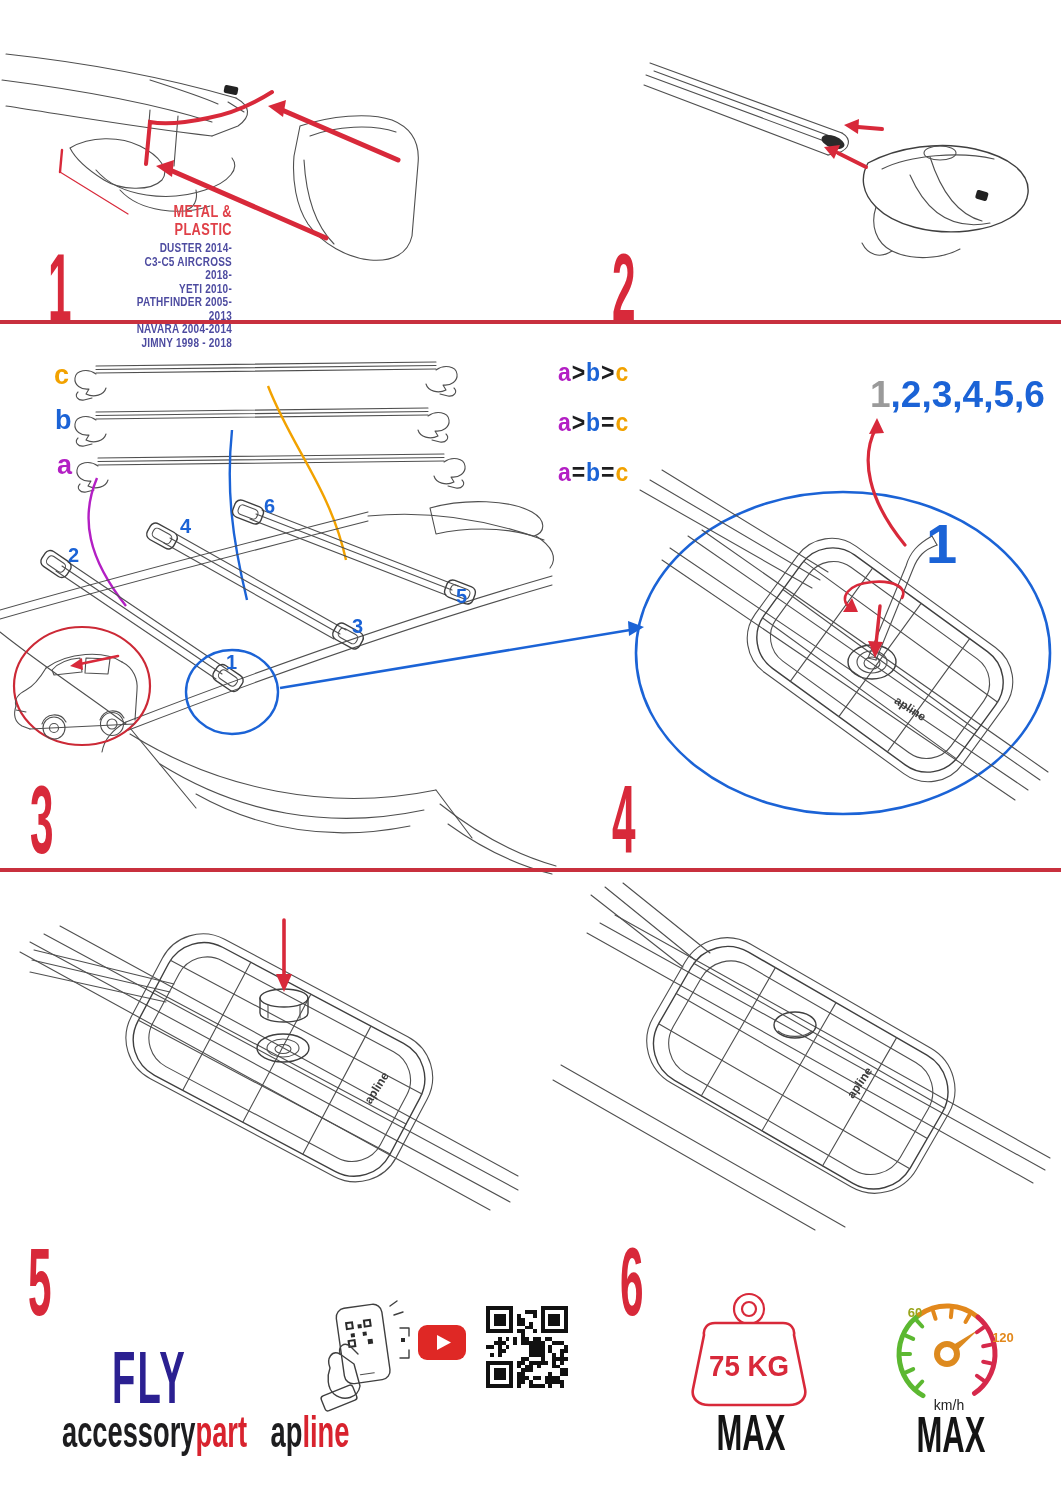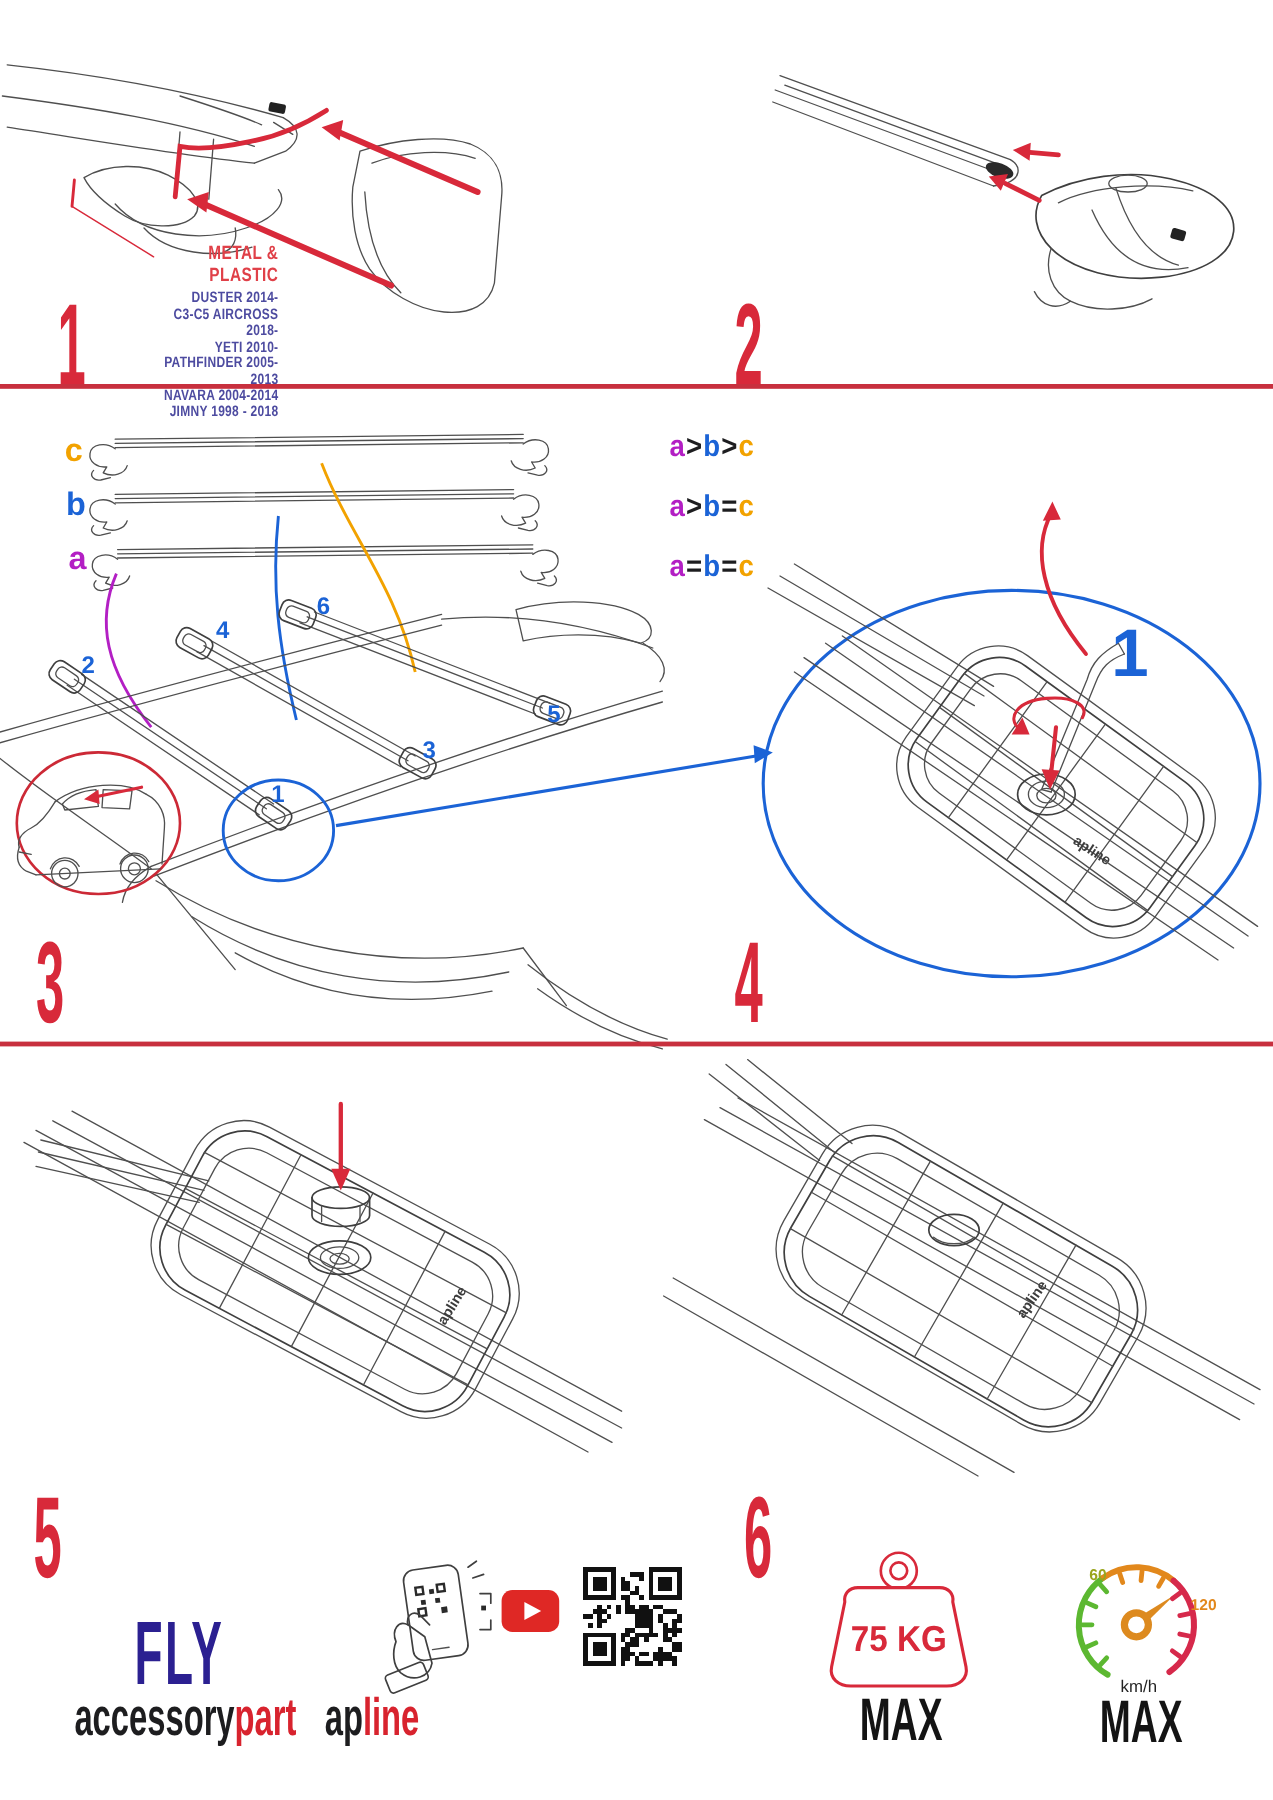--- a/index.html
+++ b/index.html
@@ -249,20 +249,23 @@
 
   <div class="abs roofnum" style="left:68px;top:545px">2</div>
   <div class="abs roofnum" style="left:180px;top:516px">4</div>
   <div class="abs roofnum" style="left:264px;top:496px">6</div>
   <div class="abs roofnum" style="left:226px;top:652px">1</div>
   <div class="abs roofnum" style="left:352px;top:616px">3</div>
   <div class="abs roofnum" style="left:456px;top:586px">5</div>
 
   <div class="abs stepnum" style="left:30px;top:772px">3</div>
 
+  <div class="abs seq" style="left:870px;top:376px">
+    <span class="g">1</span><span class="b">,2,3,4,5,6</span>
+  </div>
 
   <svg class="abs" style="left:610px;top:340px" width="451" height="500" viewBox="0 0 451 500">
     <ellipse cx="233" cy="313" rx="207" ry="161" stroke="#1b63d6" stroke-width="2.6" fill="none"></ellipse>
 
     <g>
       <line class="ln" x1="92" y1="190" x2="438" y2="432"></line>
       <line class="ln" x1="78" y1="196" x2="430" y2="440"></line>
       <line class="ln" x1="60" y1="208" x2="418" y2="450"></line>
       <line class="ln" x1="52" y1="220" x2="405" y2="460"></line>
     </g>

